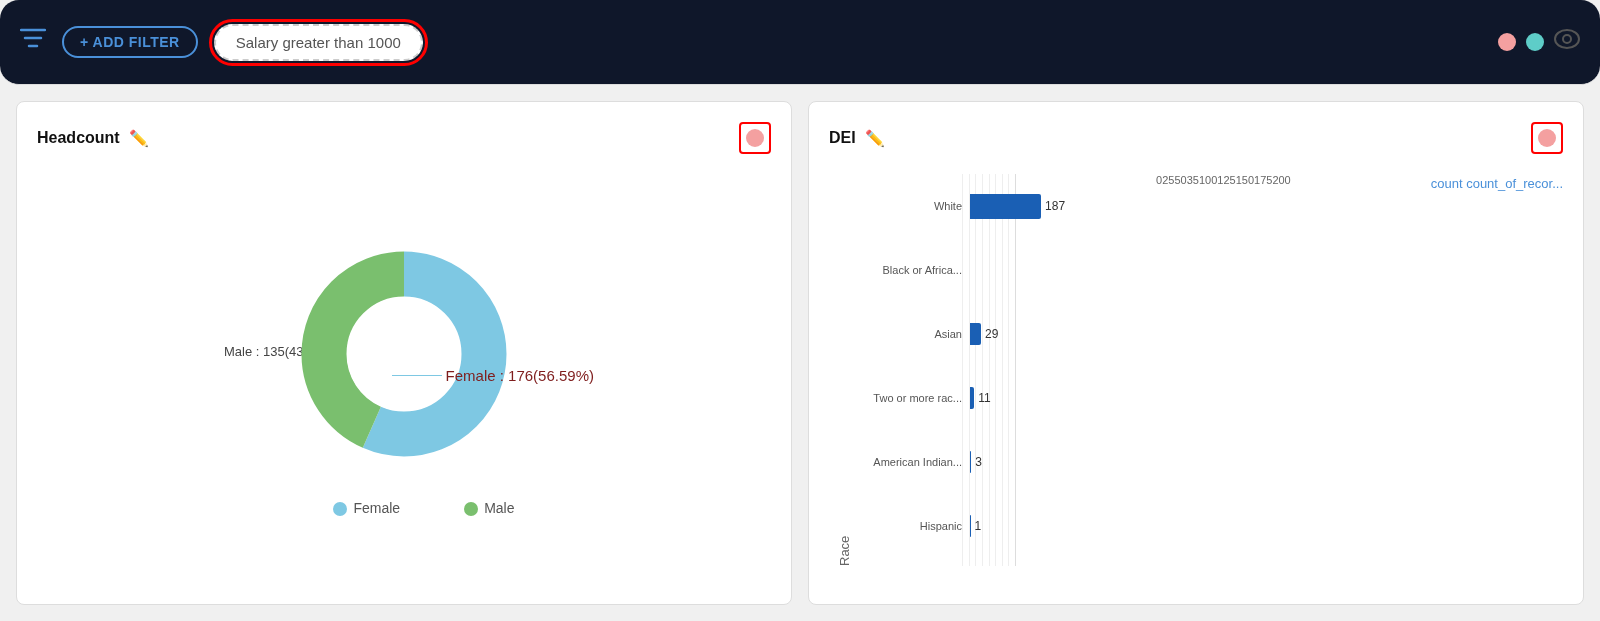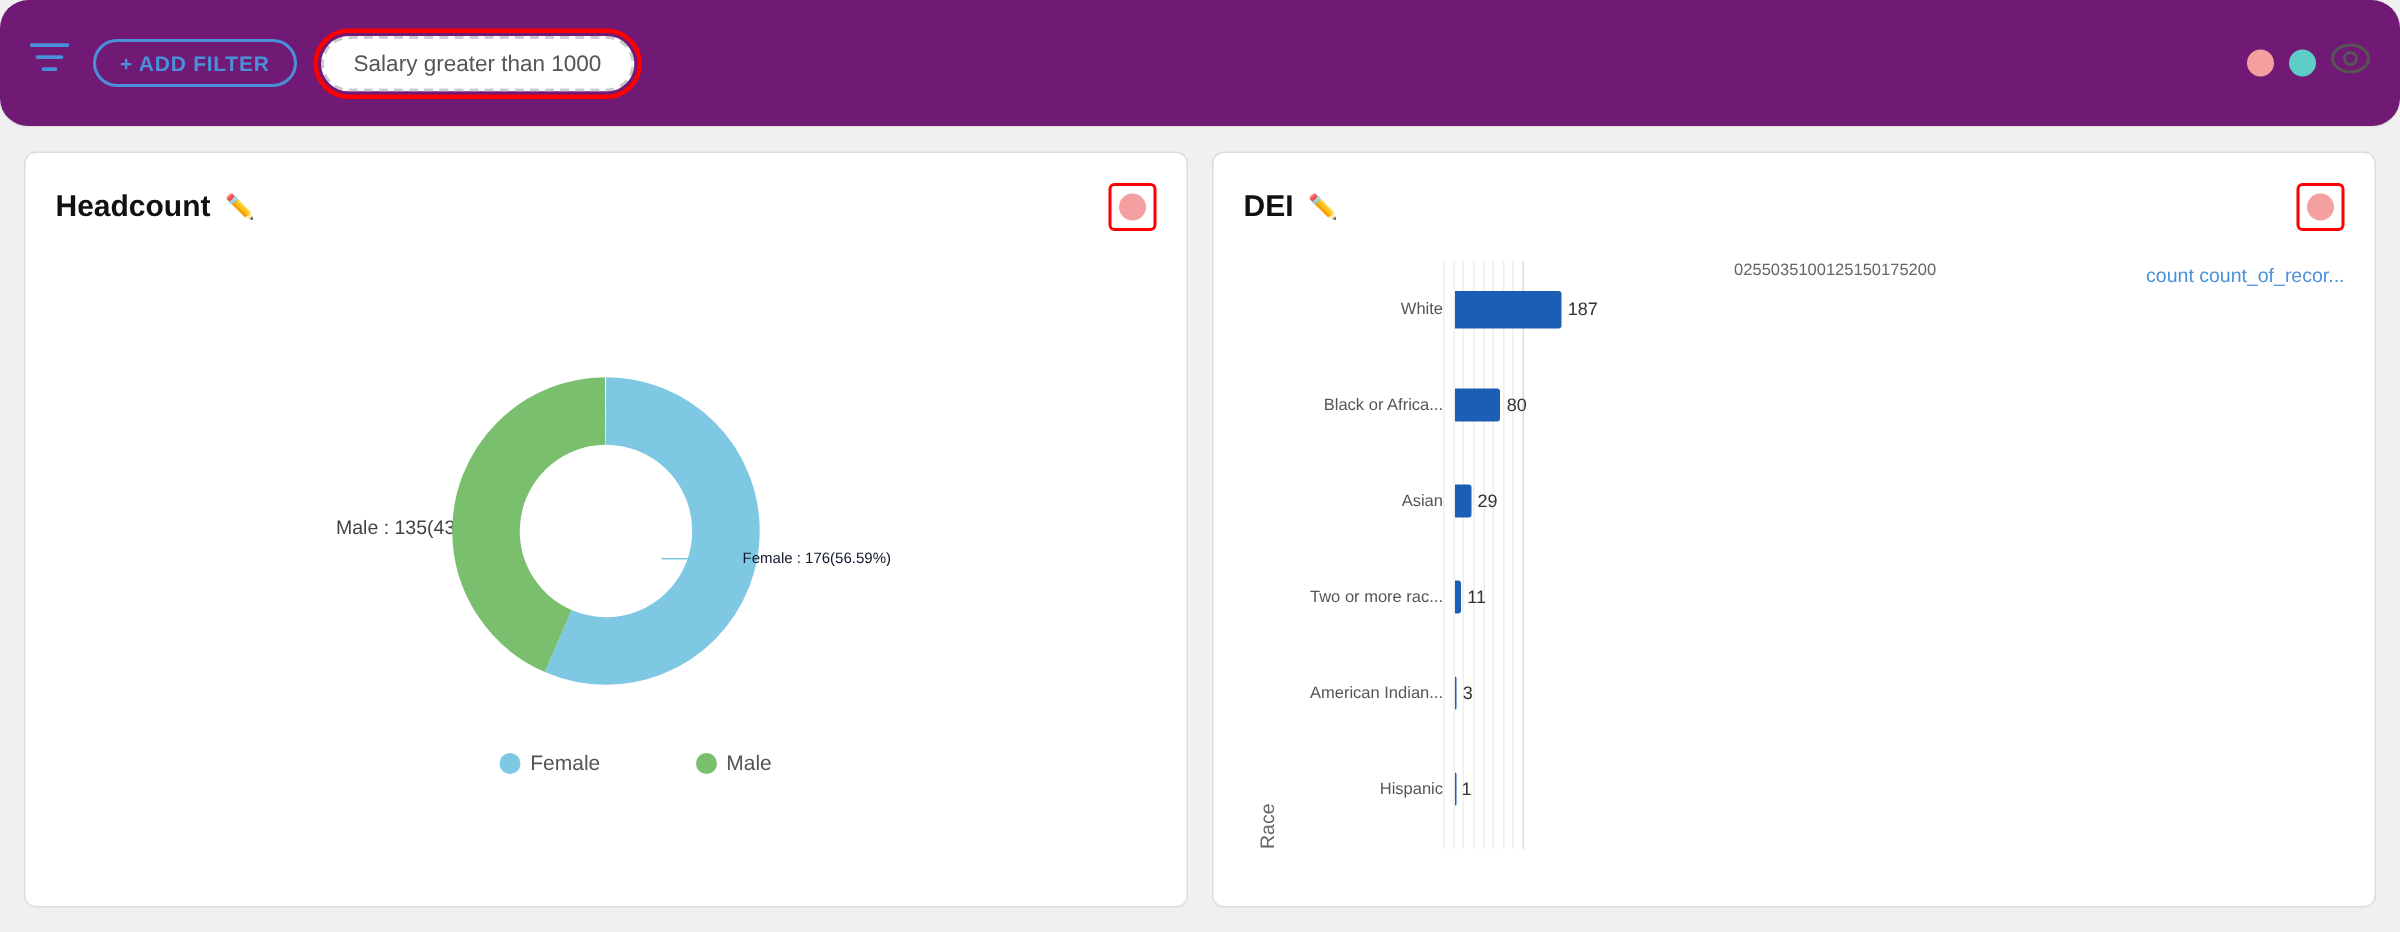--- a/index.html
+++ b/index.html
@@ -5,21 +5,21 @@
     * { box-sizing: border-box; margin: 0; padding: 0; }
     body {
       font-family: -apple-system, BlinkMacSystemFont, 'Segoe UI', sans-serif;
       background: #f0f0f0;
       width: 1600px;
       height: 621px;
       overflow: hidden;
     }
 
     .top-bar {
-      background: #701a75;
+      background: #0f172a;
       border-bottom: 1px solid #ddd;
       height: 85px;
       display: flex;
       align-items: center;
       padding: 0 20px;
       gap: 16px;
       border-radius: 19px;
     }
 
     .filter-icon {
@@ -101,21 +101,21 @@
       margin-bottom: 10px;
     }
 
     .card-title-area {
       display: flex;
       align-items: center;
       gap: 10px;
     }
 
     .card-title {
-      font-size: 20px;
+      font-size: 16px;
       font-weight: 700;
       color: #111;
     }
 
     .edit-icon {
       color: #999;
       font-size: 16px;
       cursor: pointer;
     }
 
@@ -273,21 +273,21 @@
 
             <circle cx="110" cy="110" r="80" fill="none" stroke="#7ec8e3" stroke-width="45" stroke-dasharray="284.0 501.9" stroke-dashoffset="0" transform="rotate(-90 110 110)"></circle>
 
             <circle cx="110" cy="110" r="80" fill="none" stroke="#7abf6e" stroke-width="45" stroke-dasharray="217.9 501.9" stroke-dashoffset="-284.0" transform="rotate(-90 110 110)"></circle>
             <circle cx="110" cy="110" r="57" fill="white"></circle>
           </svg>
         </div>
 
         <div style="position:absolute; right:10px; top:55%; display:flex; align-items:center; gap:4px;">
           <div style="width:50px; height:1px; background:#7ec8e3;"></div>
-          <span style="font-size:10px; color:#0f172a; white-space:nowrap;">Female : 176(56.59%)</span>
+          <span style="font-size:15px; color:#7f1d1d; white-space:nowrap;">Female : 176(56.59%)</span>
         </div>
       </div>
 
       <div class="legend">
         <div class="legend-item">
           <div class="legend-dot" style="background:#7ec8e3;"></div>
           <span>Female</span>
         </div>
         <div class="legend-item">
           <div class="legend-dot" style="background:#7abf6e;"></div>
@@ -328,24 +328,20 @@
 
           <div class="bar-row" style="display: flex; align-items: center; gap: 8px; height: 28px;">
                 <div class="bar-label" style="font-size: 11px; color: rgb(85, 85, 85); text-align: right; width: 110px; flex-shrink: 0; white-space: nowrap; overflow: hidden; text-overflow: ellipsis;">White</div>
                 <div class="bar-track" style="flex: 1 1 0%; height: 25px; position: relative;">
                   <div class="bar-fill" style="height: 100%; background: rgb(26, 95, 180); border-radius: 0px 2px 2px 0px; width: 93.5%;"></div>
                   <div style="position: absolute; left: 93.5%; top: 50%; transform: translateY(-50%); font-size: 12px; color: rgb(51, 51, 51); padding-left: 4px; white-space: nowrap;">187</div>
                 </div>
               </div>
               <div class="bar-row" style="display: flex; align-items: center; gap: 8px; height: 28px;">
                 <div class="bar-label" style="font-size: 11px; color: rgb(85, 85, 85); text-align: right; width: 110px; flex-shrink: 0; white-space: nowrap; overflow: hidden; text-overflow: ellipsis;">Black or Africa...</div>
-                <div class="bar-track" style="flex: 1 1 0%; height: 22px; position: relative;">
-                  <div class="bar-fill" style="height: 100%; background: rgb(26, 95, 180); border-radius: 0px 2px 2px 0px; width: 40%;"></div>
-                  <div style="position: absolute; left: 40%; top: 50%; transform: translateY(-50%); font-size: 12px; color: rgb(51, 51, 51); padding-left: 4px; white-space: nowrap;">80</div>
-                </div>
               </div>
               <div class="bar-row" style="display: flex; align-items: center; gap: 8px; height: 28px;">
                 <div class="bar-label" style="font-size: 11px; color: rgb(85, 85, 85); text-align: right; width: 110px; flex-shrink: 0; white-space: nowrap; overflow: hidden; text-overflow: ellipsis;">Asian</div>
                 <div class="bar-track" style="flex: 1 1 0%; height: 22px; position: relative;">
                   <div class="bar-fill" style="height: 100%; background: rgb(26, 95, 180); border-radius: 0px 2px 2px 0px; width: 14.5%;"></div>
                   <div style="position: absolute; left: 14.5%; top: 50%; transform: translateY(-50%); font-size: 12px; color: rgb(51, 51, 51); padding-left: 4px; white-space: nowrap;">29</div>
                 </div>
               </div>
               <div class="bar-row" style="display: flex; align-items: center; gap: 8px; height: 28px;">
                 <div class="bar-label" style="font-size: 11px; color: rgb(85, 85, 85); text-align: right; width: 110px; flex-shrink: 0; white-space: nowrap; overflow: hidden; text-overflow: ellipsis;">Two or more rac...</div>

